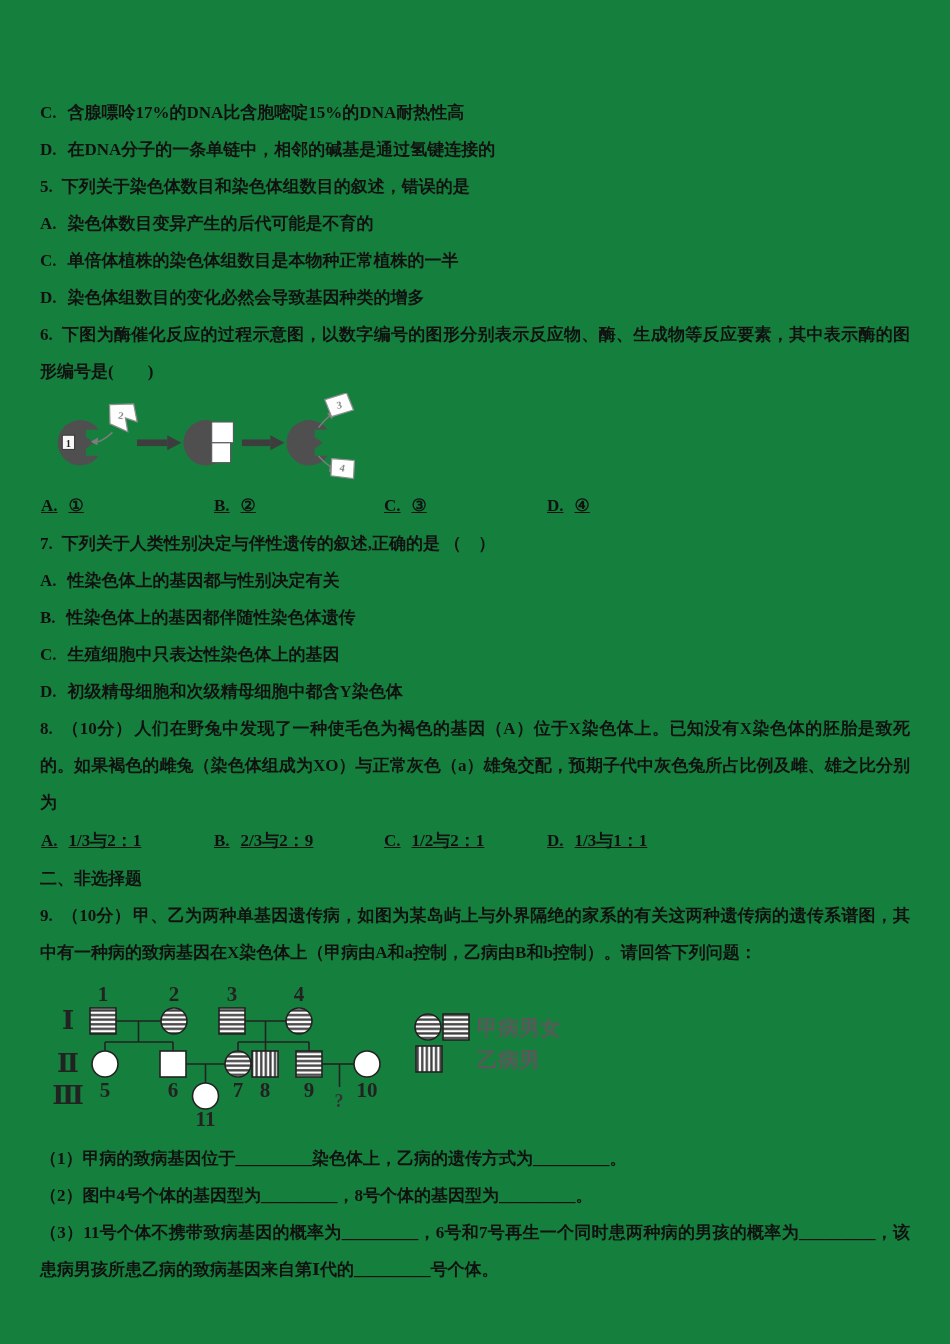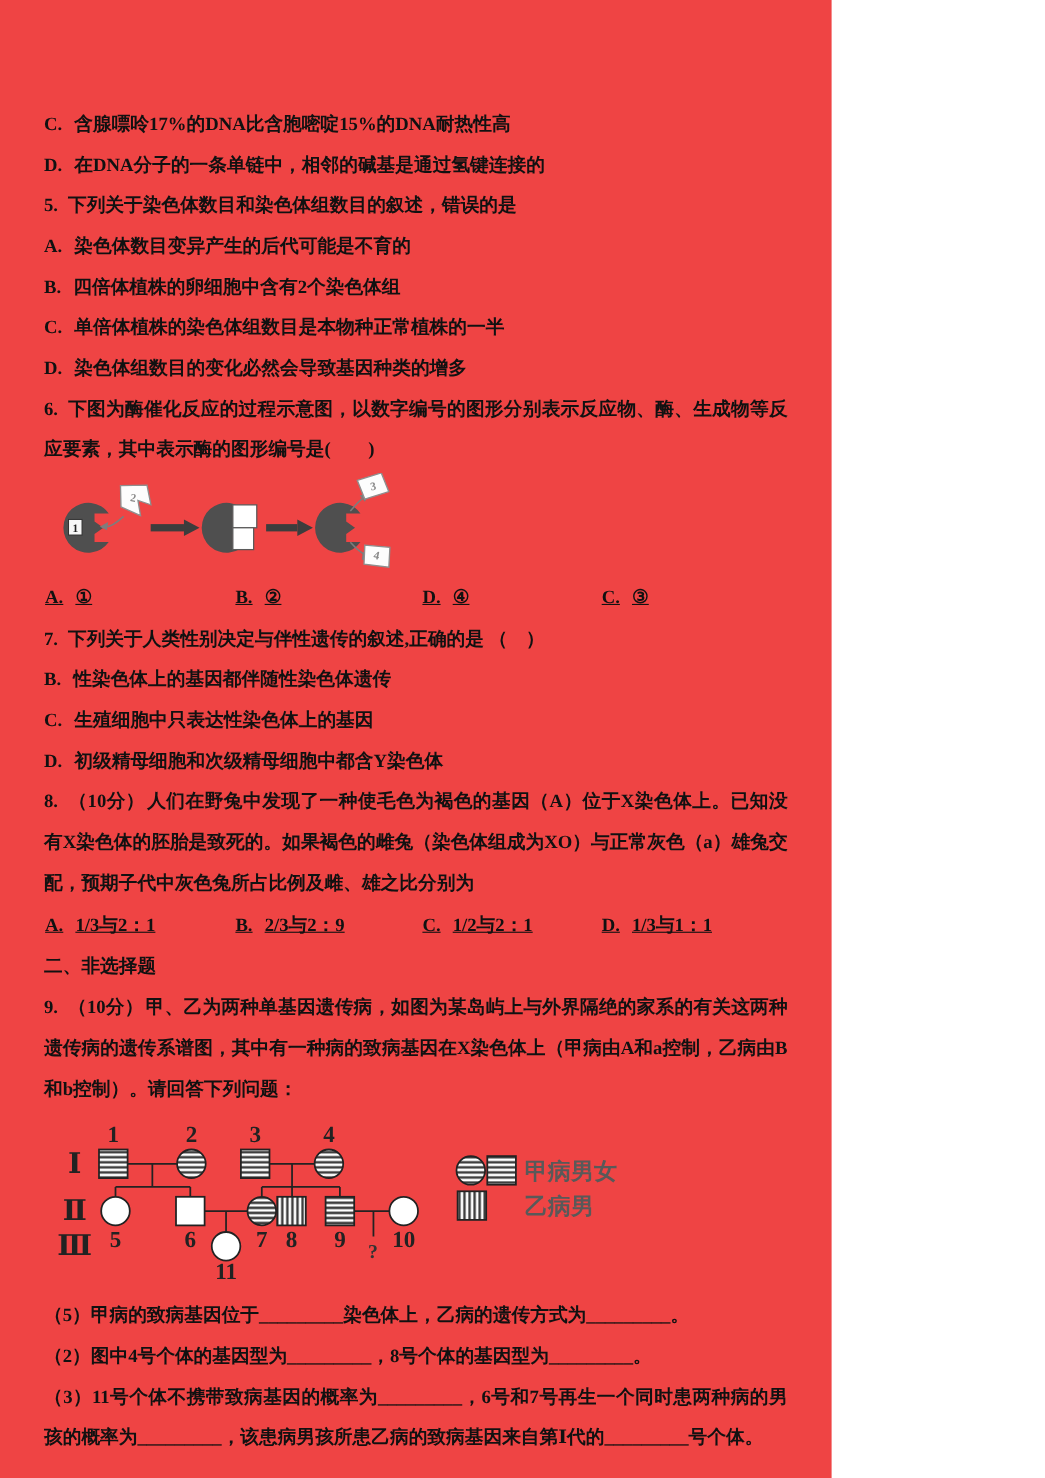--- a/index.html
+++ b/index.html
@@ -1,19 +1,19 @@
 <!DOCTYPE html>
 <html><head>
 <meta charset="utf-8">
 <style>
   html,body{margin:0;padding:0;background:#ffffff;}
   .page{
     position:relative;
-    width:756px;height:1344px;
-    background:#ef4444;
+    width:950px;height:1344px;
+    background:#15803d;
     font-family:"Liberation Serif","DejaVu Serif",serif;
     color:#111;
     overflow:hidden;
   }
   .content{
     padding:94px 40px 0 40px;
     font-size:17px;
     font-weight:bold;
     line-height:37px;
   }
@@ -33,21 +33,20 @@
 <body>
 
 <div class="page">
   <div class="content">
 
     <p class="ln"><span class="olab">C.</span><span>含腺嘌呤17%的DNA比含胞嘧啶15%的DNA耐热性高</span></p>
     <p class="ln"><span class="olab">D.</span><span>在DNA分子的一条单链中，相邻的碱基是通过氢键连接的</span></p>
 
     <p class="ln"><span class="qno">5.</span><span>下列关于染色体数目和染色体组数目的叙述，错误的是</span></p>
     <p class="ln"><span class="olab">A.</span><span>染色体数目变异产生的后代可能是不育的</span></p>
-    <p class="ln"><span class="olab">B.</span><span>四倍体植株的卵细胞中含有2个染色体组</span></p>
     <p class="ln"><span class="olab">C.</span><span>单倍体植株的染色体组数目是本物种正常植株的一半</span></p>
     <p class="ln"><span class="olab">D.</span><span>染色体组数目的变化必然会导致基因种类的增多</span></p>
 
     <p class="para"><span class="qno">6.</span><span>下图为酶催化反应的过程示意图，以数字编号的图形分别表示反应物、酶、生成物等反应要素，其中表示酶的图形编号是(　　)</span></p>
 
     <div class="diagram-wrap">
       <svg width="312" height="92" viewBox="0 0 330 96">
         <defs>
           <path id="pacman" d="M19.7 -13.8 A24 24 0 1 0 19.7 13.8 L6 13.8 L6 6 L14.5 0 L6 -6 L6 -13.8 Z" fill="#4f4f4f"></path>
         </defs>
@@ -96,25 +95,26 @@
         <g transform="translate(308,79) rotate(12)">
           <path d="M-12 -8 L12 -11 L15 8 L-9 10 Z" fill="#fdfdfd" stroke="#8f8f8f" stroke-width="1.3"></path>
           <text x="1" y="3" font-size="11" text-anchor="middle" fill="#8a8a8a">4</text>
         </g>
       </svg>
     </div>
 
     <div class="optrow">
       <span><span class="olab">A.</span><span>①</span></span>
       <span><span class="olab">B.</span><span>②</span></span>
+      <span><span class="olab">C.</span><span>③</span></span>
       <span><span class="olab">D.</span><span>④</span></span>
-      <span><span class="olab">C.</span><span>③</span></span>
     </div>
 
     <p class="ln"><span class="qno">7.</span><span>下列关于人类性别决定与伴性遗传的叙述,正确的是 （　）</span></p>
+    <p class="ln"><span class="olab">A.</span><span>性染色体上的基因都与性别决定有关</span></p>
     <p class="ln"><span class="olab">B.</span><span>性染色体上的基因都伴随性染色体遗传</span></p>
     <p class="ln"><span class="olab">C.</span><span>生殖细胞中只表达性染色体上的基因</span></p>
     <p class="ln"><span class="olab">D.</span><span>初级精母细胞和次级精母细胞中都含Y染色体</span></p>
 
     <p class="para"><span class="qno">8.</span><span class="score">（10分）</span><span>人们在野兔中发现了一种使毛色为褐色的基因（A）位于X染色体上。已知没有X染色体的胚胎是致死的。如果褐色的雌兔（染色体组成为XO）与正常灰色（a）雄兔交配，预期子代中灰色兔所占比例及雌、雄之比分别为</span></p>
     <div class="optrow">
       <span><span class="olab">A.</span><span>1/3与2：1</span></span>
       <span><span class="olab">B.</span><span>2/3与2：9</span></span>
       <span><span class="olab">C.</span><span>1/2与2：1</span></span>
       <span><span class="olab">D.</span><span>1/3与1：1</span></span>
@@ -188,18 +188,18 @@
         <g>
           <circle cx="376" cy="51" r="13" fill="url(#hstr)" stroke="#222" stroke-width="1.6"></circle>
           <rect x="391" y="38" width="26" height="26" fill="url(#hstr)" stroke="#222" stroke-width="1.6"></rect>
           <text x="425" y="59" font-size="21" fill="#595959">甲病男女</text>
           <rect x="364" y="70" width="26" height="26" fill="url(#vstr)" stroke="#222" stroke-width="1.6"></rect>
           <text x="425" y="91" font-size="21" fill="#595959">乙病男</text>
         </g>
       </svg>
     </div>
 
-    <p class="ln"><span>（5）甲病的致病基因位于_________染色体上，乙病的遗传方式为_________。</span></p>
+    <p class="ln"><span>（1）甲病的致病基因位于_________染色体上，乙病的遗传方式为_________。</span></p>
     <p class="ln"><span>（2）图中4号个体的基因型为_________，8号个体的基因型为_________。</span></p>
     <p class="para"><span>（3）11号个体不携带致病基因的概率为_________，6号和7号再生一个同时患两种病的男孩的概率为_________，该患病男孩所患乙病的致病基因来自第Ⅰ代的_________号个体。</span></p>
 
   </div>
 </div>
 
 </body></html>

